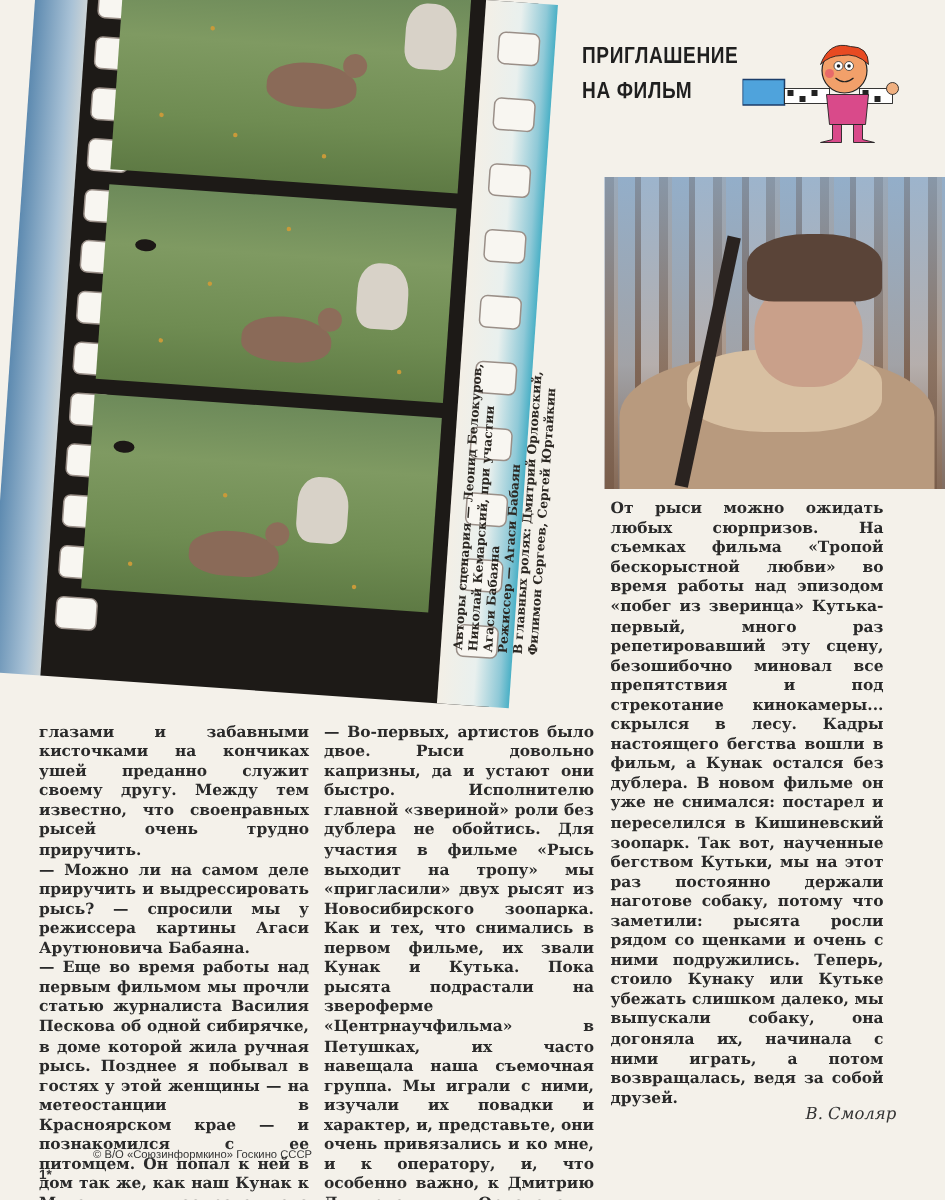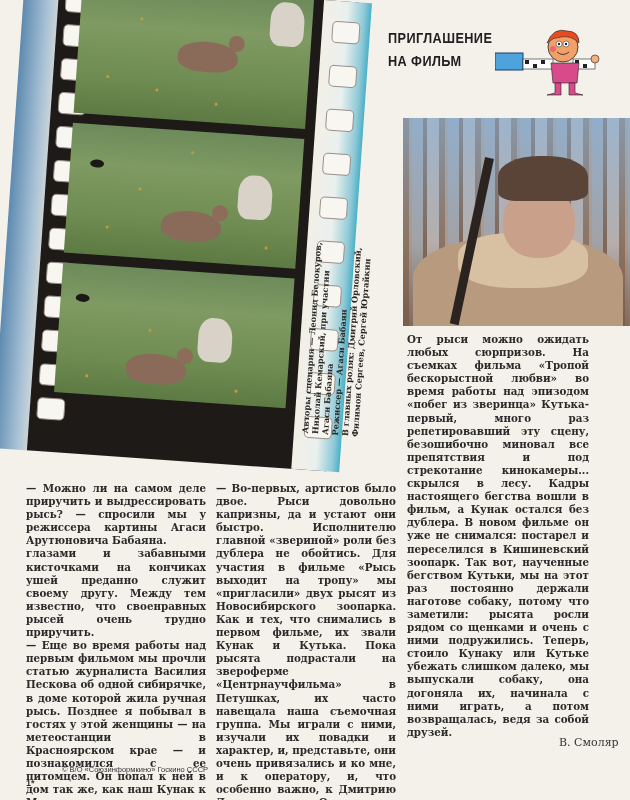--- a/index.html
+++ b/index.html
@@ -69,23 +69,22 @@
   .photo .gun { position:absolute; left:82px; top:40px; width:9px; height:170px; background:#2a2320; transform: rotate(12deg); transform-origin: top; }
   .col {
     position: absolute; font-size: 10.3px; line-height: 13.1px; font-weight: bold;
     color: #2a2a2a; text-align: justify;
   }
   .col p { margin: 0; }
   .col1 { left: 26px; top: 482px; width: 180px; }
   .col2 { left: 216px; top: 482px; width: 180px; }
   .col3 { left: 407px; top: 333px; width: 182px; }
   .signature {
-    position: absolute; left: 537px; top: 736px; font-size: 11px;
+    position: absolute; left: 537px; top: 736px; font-style: italic; font-size: 11px;
     color: #333;
-    margin-left: 22px;
   }
   .copyright {
     position: absolute; left: 26px; top: 765px; font-size: 7.5px; font-weight: normal; color: #333;
     font-family: "Liberation Sans", sans-serif;
     padding-left: 36px;
   }
   .page-num {
     position: absolute; left: 26px; top: 778px; font-size: 9px; font-weight: bold; color: #333;
     font-family: "Liberation Sans", sans-serif;
   }
@@ -194,22 +193,22 @@
 
 <div class="photo">
   <div class="coat"></div>
   <div class="collar"></div>
   <div class="face"></div>
   <div class="hat"></div>
   <div class="gun"></div>
 </div>
 
 <div class="col col1">
+  <p>глазами и забавными кисточками на кончиках ушей преданно служит своему другу. Между тем известно, что своенравных рысей очень трудно приручить.</p>
   <p>— Можно ли на самом деле приручить и выдрессировать рысь? — спросили мы у режиссера картины Агаси Арутюновича Бабаяна.</p>
-  <p>глазами и забавными кисточками на кончиках ушей преданно служит своему другу. Между тем известно, что своенравных рысей очень трудно приручить.</p>
   <p>— Еще во время работы над первым фильмом мы прочли статью журналиста Василия Пескова об одной сибирячке, в доме которой жила ручная рысь. Позднее я побывал в гостях у этой женщины — на метеостанции в Красноярском крае — и познакомился с ее питомцем. Он попал к ней в дом так же, как наш Кунак к Михалычу: осиротевшего рысенка подобрали в лесу. Видели бы вы, как трогательно относился он к своей спасительнице и хозяйке... Приручить рысь иногда удается. Вот дрессированных я не встречал никогда.</p>
 </div>
 
 <div class="col col2">
   <p>— Во-первых, артистов было двое. Рыси довольно капризны, да и устают они быстро. Исполнителю главной «звериной» роли без дублера не обойтись. Для участия в фильме «Рысь выходит на тропу» мы «пригласили» двух рысят из Новосибирского зоопарка. Как и тех, что снимались в первом фильме, их звали Кунак и Кутька. Пока рысята подрастали на звероферме «Центрнаучфильма» в Петушках, их часто навещала наша съемочная группа. Мы играли с ними, изучали их повадки и характер, и, представьте, они очень привязались и ко мне, и к оператору, и, что особенно важно, к Дмитрию Дмитриевичу Орловскому, который играл роль Михалыча. Но даже ручную рысь нельзя заставить выполнять задания режиссера. Правда, можно придумать и</p>
 </div>
 
 <div class="col col3">
   <p>От рыси можно ожидать любых сюрпризов. На съемках фильма «Тропой бескорыстной любви» во время работы над эпизодом «побег из зверинца» Кутька-первый, много раз репетировавший эту сцену, безошибочно миновал все препятствия и под стрекотание кинокамеры... скрылся в лесу. Кадры настоящего бегства вошли в фильм, а Кунак остался без дублера. В новом фильме он уже не снимался: постарел и переселился в Кишиневский зоопарк. Так вот, наученные бегством Кутьки, мы на этот раз постоянно держали наготове собаку, потому что заметили: рысята росли рядом со щенками и очень с ними подружились. Теперь, стоило Кунаку или Кутьке убежать слишком далеко, мы выпускали собаку, она догоняла их, начинала с ними играть, а потом возвращалась, ведя за собой друзей.</p>
 

